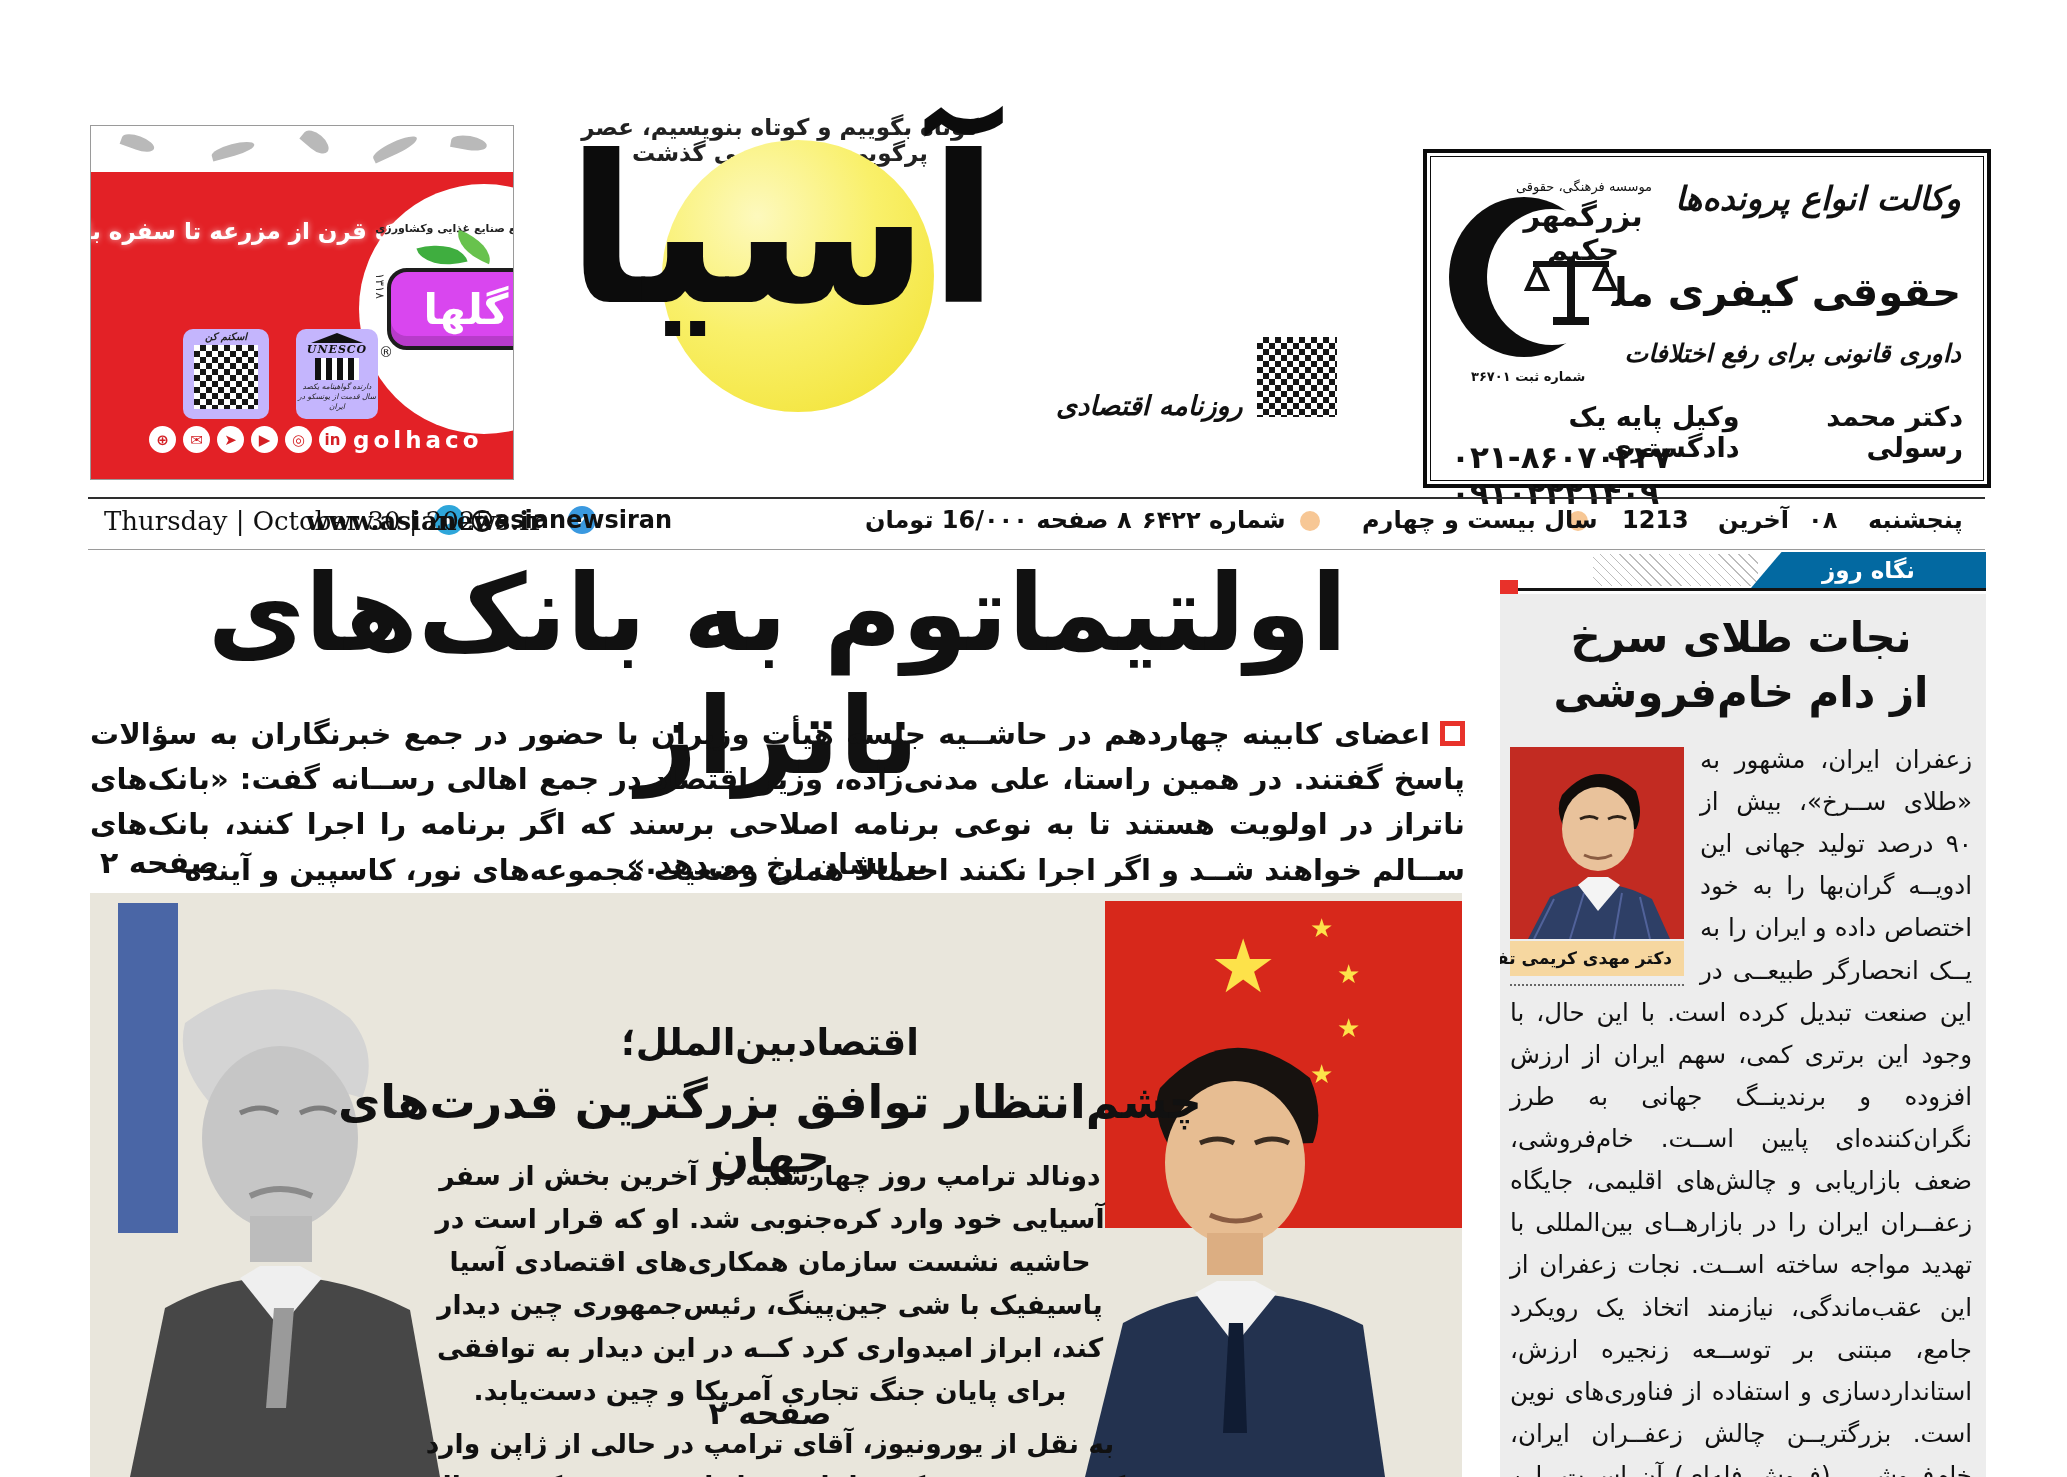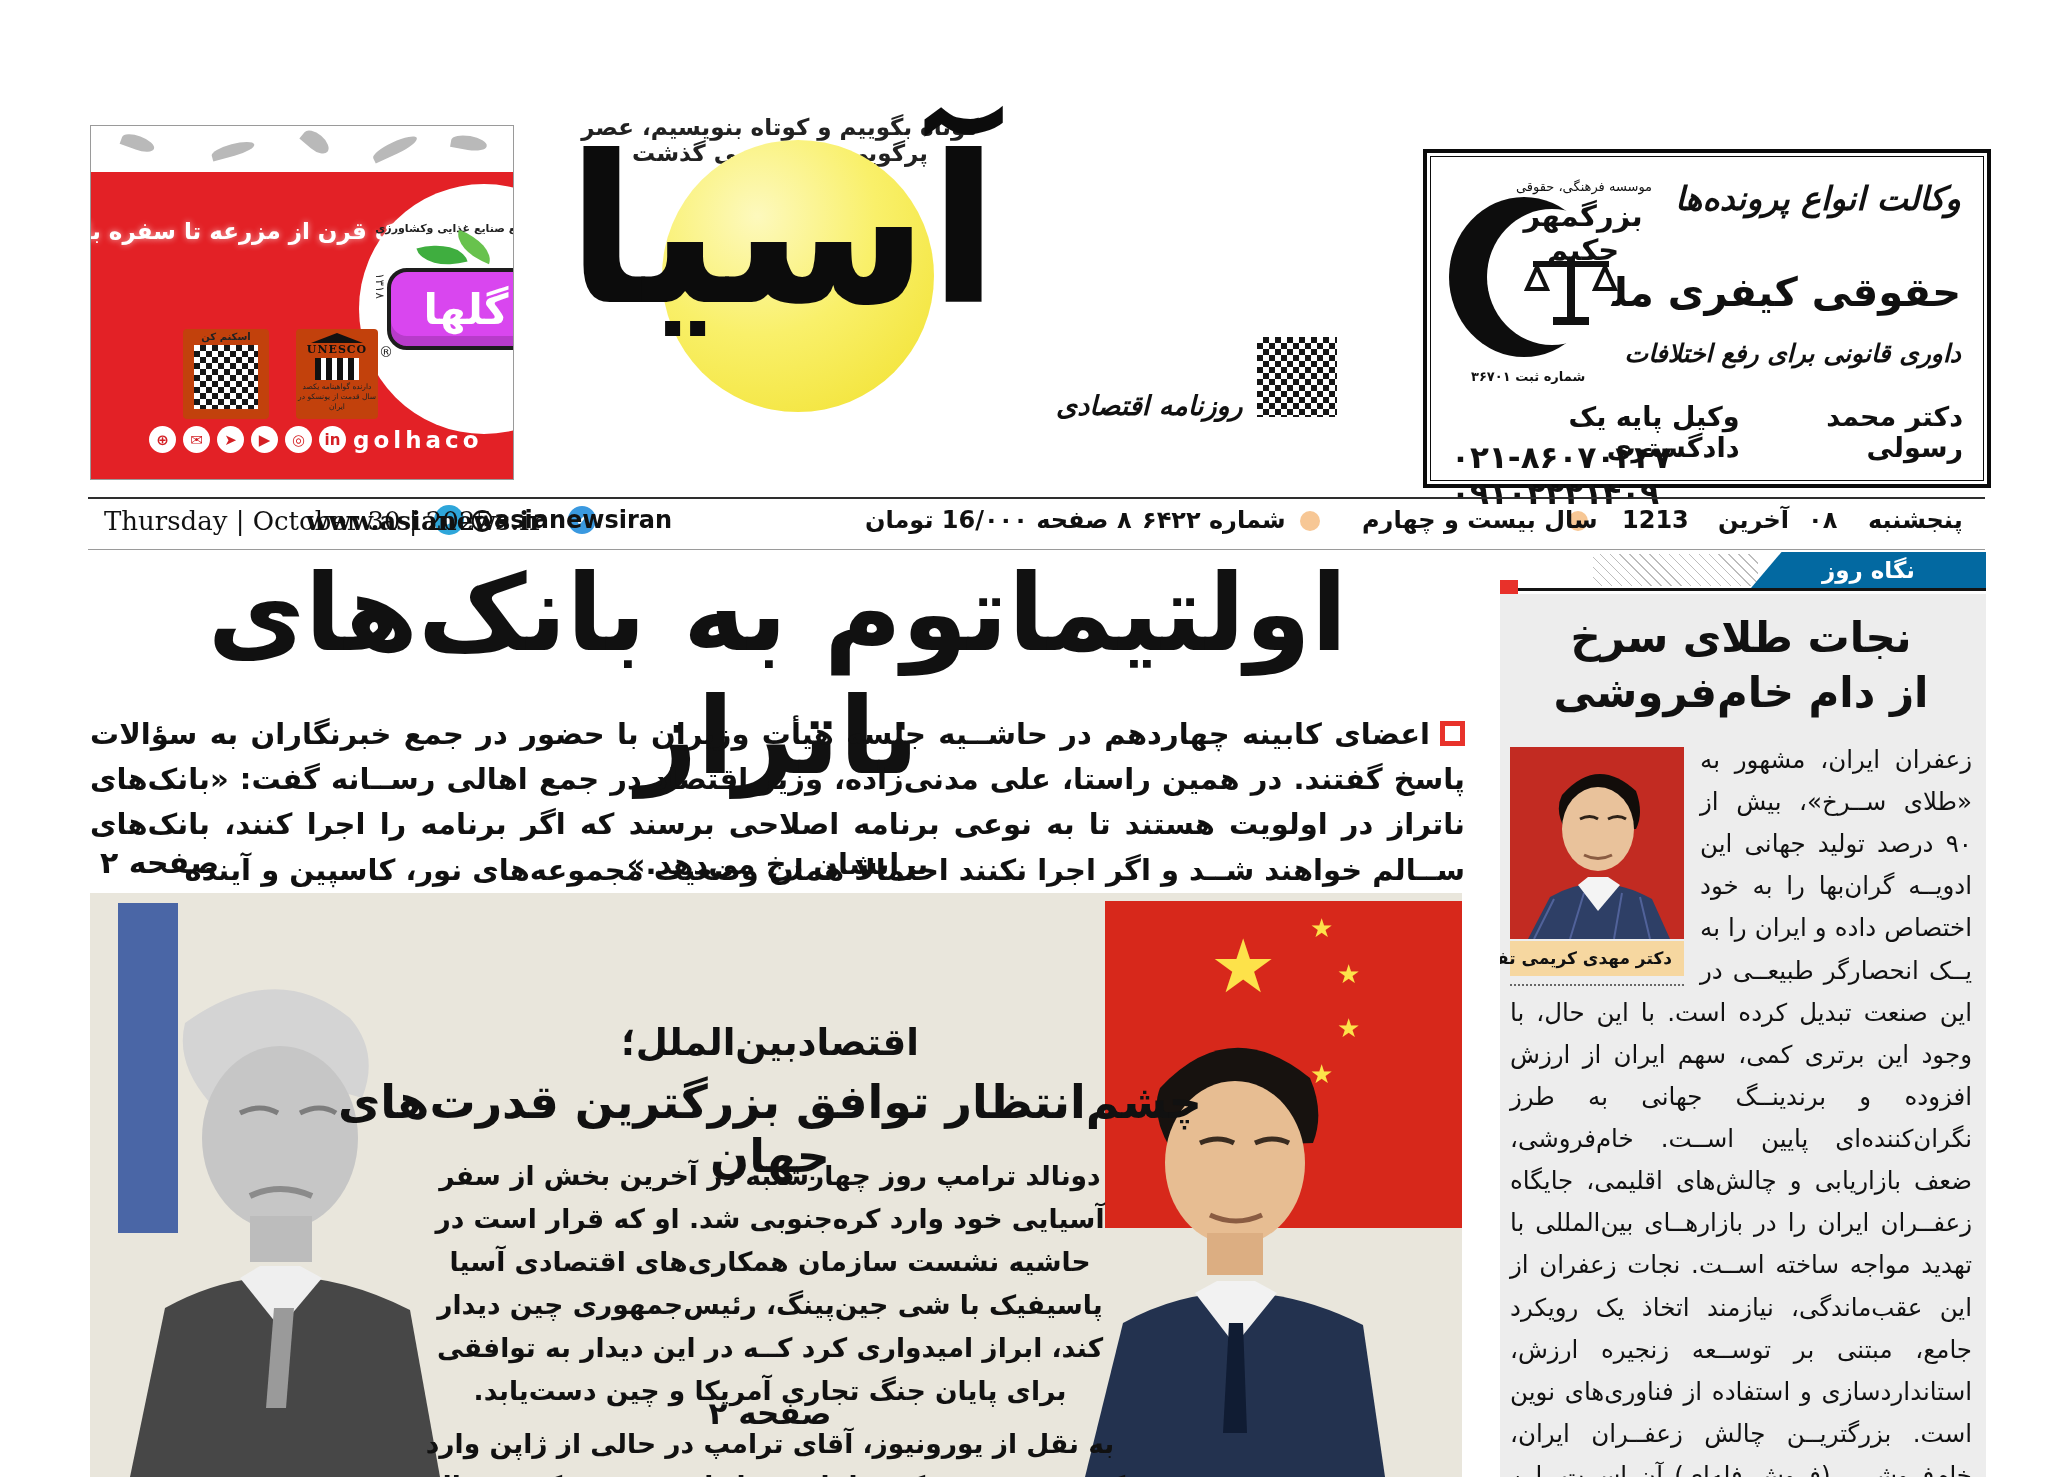--- a/index.html
+++ b/index.html
@@ -15,21 +15,21 @@
     font-weight:bold;font-size:23px;white-space:nowrap;text-shadow:0 0 6px rgba(255,255,255,.65);}
   .golha-circle{position:absolute;left:268px;top:58px;width:250px;height:250px;border-radius:50%;background:#fff;}
   .golha-org{position:absolute;left:0;top:38px;width:200px;text-align:center;font-size:11px;color:#222;font-weight:bold;}
   .golha-leaf{position:absolute;left:60px;top:58px;width:46px;height:26px;background:#3fae3f;border-radius:0 100% 0 100%;transform:rotate(-15deg);}
   .golha-leaf2{position:absolute;left:95px;top:52px;width:40px;height:22px;background:#68c24d;border-radius:0 100% 0 100%;transform:rotate(20deg);}
   .golha-brand{position:absolute;left:28px;top:84px;width:150px;height:74px;background:#d946ef;border:4px solid #1d1d1d;
     border-radius:20px;color:#fff;font-size:42px;font-weight:bold;display:flex;align-items:center;justify-content:center;
     box-shadow:inset 0 -10px 0 rgba(0,0,0,.15);}
   .golha-year{position:absolute;left:8px;top:95px;font-size:12px;color:#333;transform:rotate(90deg);}
   .golha-reg{position:absolute;left:20px;top:160px;font-size:14px;color:#222;}
-  .wbox{position:absolute;background:#c2410c;border-radius:4px;}
+  .wbox{position:absolute;background:#c4b5fd;border-radius:10px;font-style:italic;}
   .qr{background-image:repeating-conic-gradient(#161616 0% 25%,#ffffff 0% 50%);background-size:12px 12px;}
   .scanlbl{font-size:10px;font-weight:bold;text-align:center;color:#222;padding-top:2px;}
   .unesco-t{font-size:11px;font-weight:bold;letter-spacing:1px;text-align:center;color:#111;font-family:"DejaVu Serif",serif;}
   .unesco-roof{width:0;height:0;margin:4px auto 0;border-left:26px solid transparent;border-right:26px solid transparent;border-bottom:10px solid #111;}
   .unesco-cols{width:44px;height:22px;margin:2px auto 0;background:repeating-linear-gradient(90deg,#111 0 6px,#fff 6px 11px);}
   .unesco-cap{font-size:7.5px;text-align:center;color:#222;line-height:1.3;padding:2px 2px 0;}
   .golha-social{position:absolute;left:58px;top:300px;display:flex;direction:ltr;align-items:center;gap:7px;}
   .soc{width:27px;height:27px;border-radius:50%;background:#fff;color:#d41f24;font-size:15px;font-weight:bold;
        display:flex;align-items:center;justify-content:center;}
   .golha-handle{color:#fff;font-weight:bold;font-size:23px;letter-spacing:4px;font-family:"DejaVu Sans",sans-serif;}

